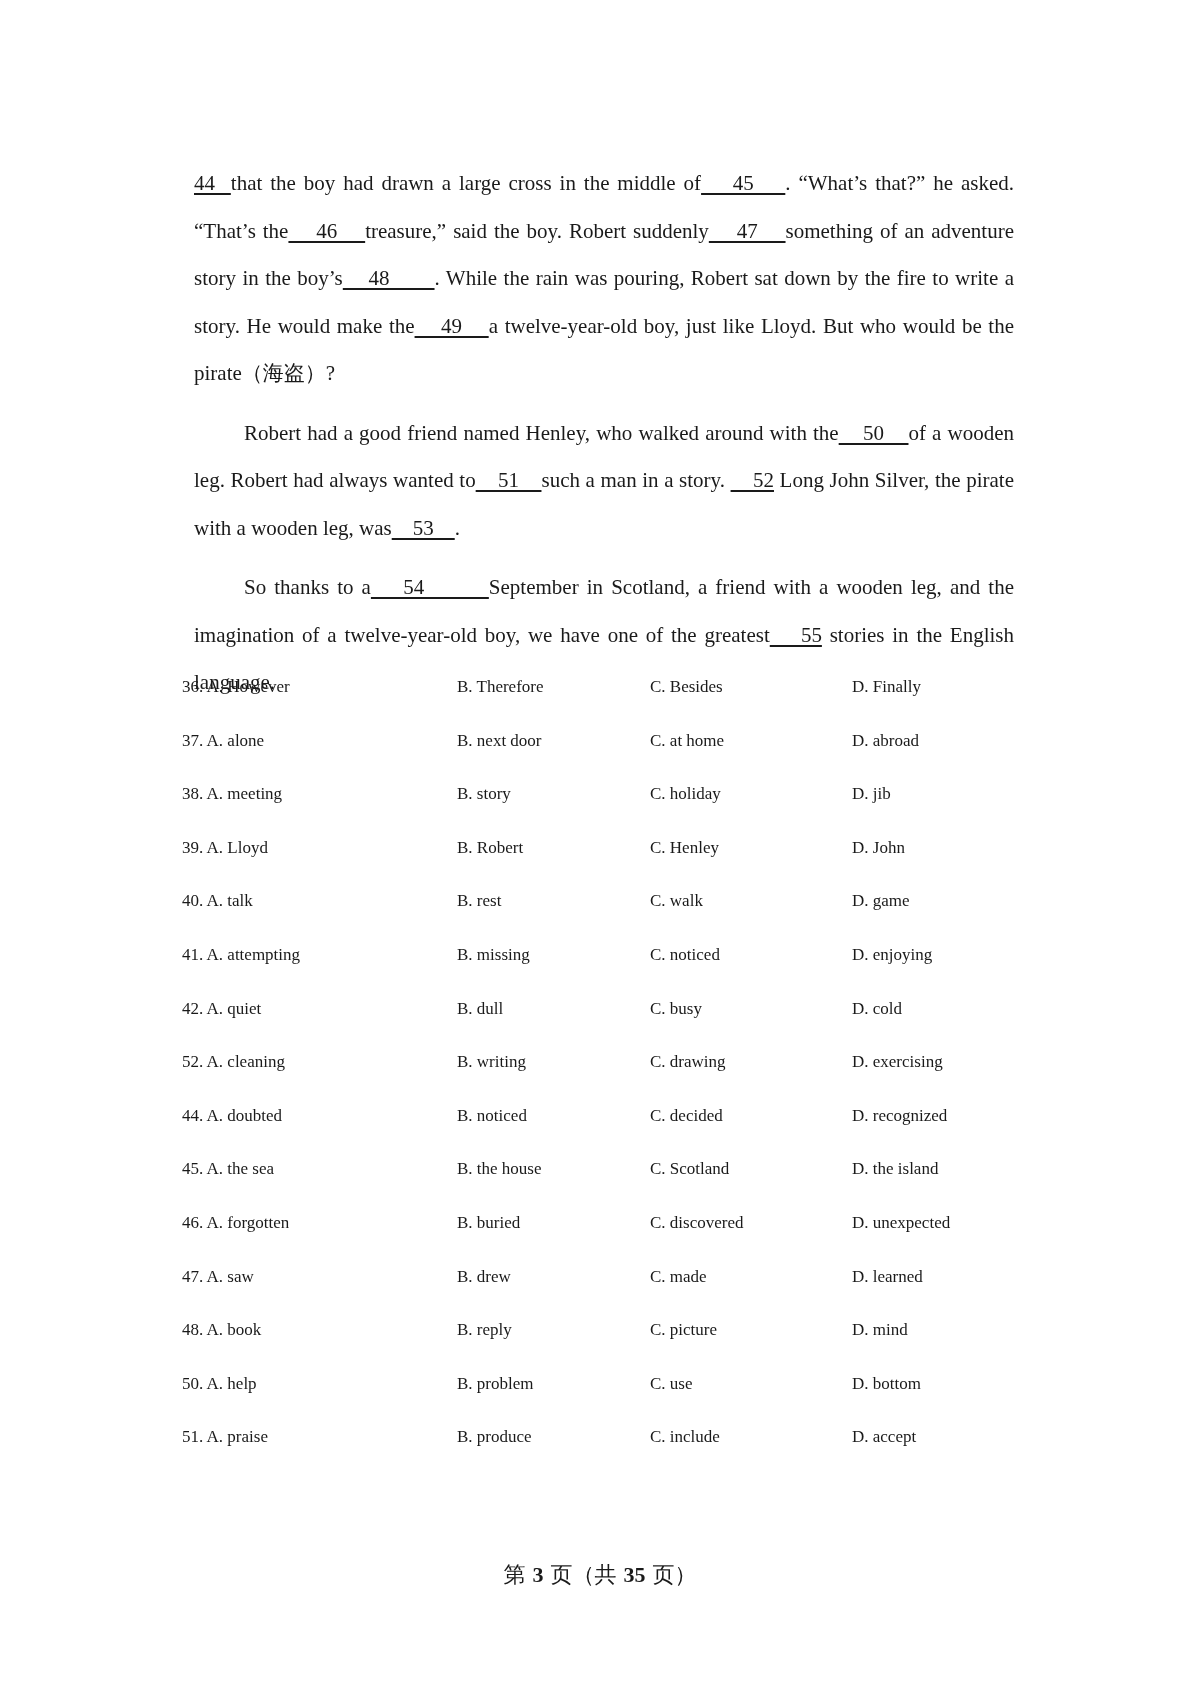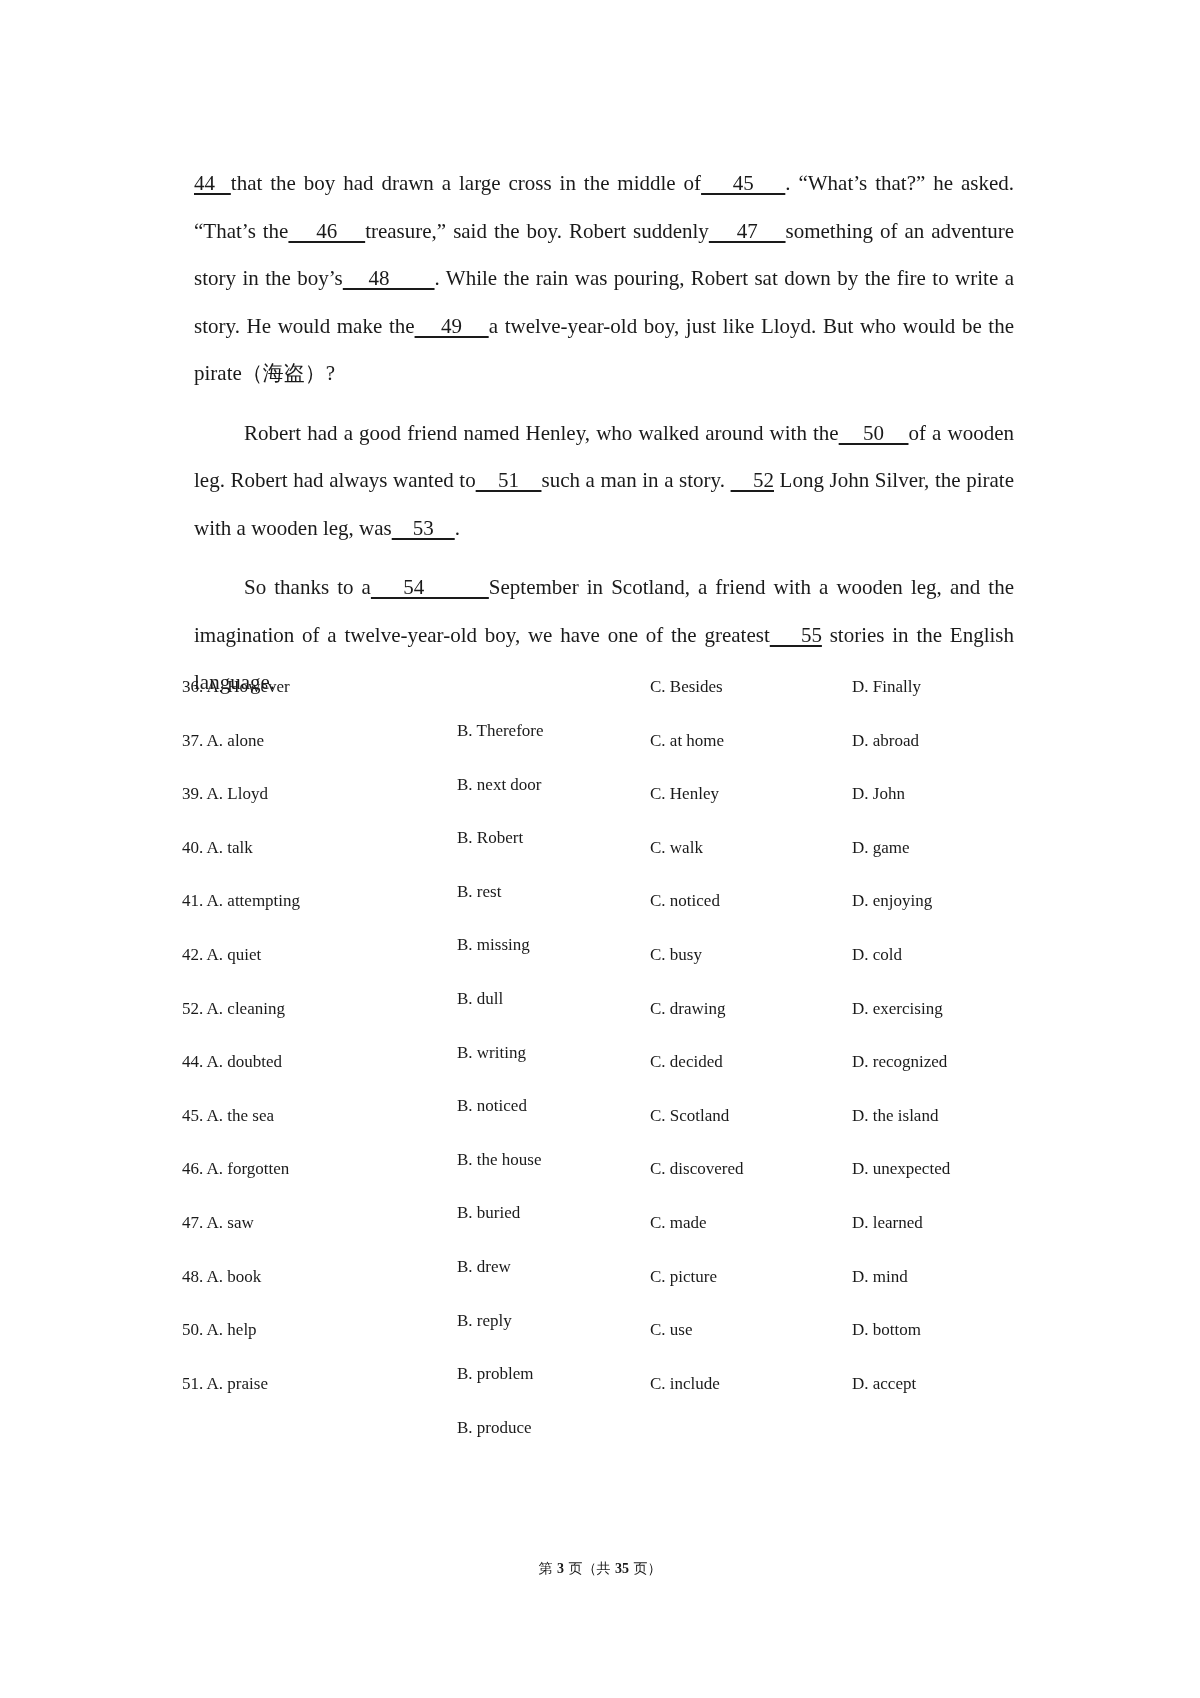--- a/index.html
+++ b/index.html
@@ -6,25 +6,25 @@
     body { width: 1200px; height: 1698px; position: relative; overflow: hidden;
       font-family: "Liberation Serif", "DejaVu Serif", serif; color: #1a1a1a; }
     .page { position: absolute; left: 182px; top: 148px; width: 844px; font-size: 21px; }
     .para { line-height: 47.5px; text-align: justify; margin: 12px; }
     .indent { text-indent: 50px; }
     .blank { text-decoration: underline; text-underline-offset: 3px; white-space: pre; }
     .options { position: absolute; left: 182px; top: 677px; width: 844px; font-size: 17px; }
     .opt-row { position: relative; height: 53.6px; }
     .opt-row span { position: absolute; top: 0; white-space: nowrap; }
     .col-a { left: 0; }
-    .col-b { left: 275px; margin-top: 44px; }
+    .col-b { left: 275px; }
     .col-c { left: 468px; }
     .col-d { left: 670px; }
     .footer { position: absolute; top: 1560px; left: 0; width: 1200px; text-align: center;
-      font-size: 14px; font-family: "DejaVu Serif", serif; }
+      font-size: 22px; font-family: "DejaVu Serif", serif; }
     .footer b { font-family: "Liberation Serif", serif; }
   </style>
 </head>
 <body>
 
 <div class="page">
   <p class="para"><span class="blank">44  </span><span>that the boy had drawn a large cross in the middle of</span><span class="blank">    45    </span><span>. “What’s that?” he asked. “That’s the</span><span class="blank">    46    </span><span>treasure,” said the boy. Robert suddenly</span><span class="blank">    47    </span><span>something of an adventure story in the boy’s</span><span class="blank">    48       </span><span>. While the rain was pouring, Robert sat down by the fire to write a story. He would make the</span><span class="blank">    49    </span><span>a twelve-year-old boy, just like Lloyd. But who would be the pirate（海盗）?</span></p>
   <p class="para indent"><span>Robert had a good friend named Henley, who walked around with the</span><span class="blank">    50    </span><span>of a wooden leg. Robert had always wanted to</span><span class="blank">    51    </span><span>such a man in a story. </span><span class="blank">    52</span><span> Long John Silver, the pirate with a wooden leg, was</span><span class="blank">    53    </span><span>.</span></p>
   <p class="para indent"><span>So thanks to a</span><span class="blank">    54        </span><span>September in Scotland, a friend with a wooden leg, and the imagination of a twelve-year-old boy, we have one of the greatest</span><span class="blank">    55</span><span> stories in the English language.</span></p>
 </div>
@@ -34,20 +34,26 @@
       <span class="col-a">36. A. However</span>
       <span class="col-b">B. Therefore</span>
       <span class="col-c">C. Besides</span>
       <span class="col-d">D. Finally</span>
     </div>
     <div class="opt-row">
       <span class="col-a">37. A. alone</span>
       <span class="col-b">B. next door</span>
       <span class="col-c">C. at home</span>
       <span class="col-d">D. abroad</span>
+    </div>
+    <div class="opt-row">
+      <span class="col-a">38. A. meeting</span>
+      <span class="col-b">B. story</span>
+      <span class="col-c">C. holiday</span>
+      <span class="col-d">D. jib</span>
     </div>
     <div class="opt-row">
       <span class="col-a">39. A. Lloyd</span>
       <span class="col-b">B. Robert</span>
       <span class="col-c">C. Henley</span>
       <span class="col-d">D. John</span>
     </div>
     <div class="opt-row">
       <span class="col-a">40. A. talk</span>
       <span class="col-b">B. rest</span>

